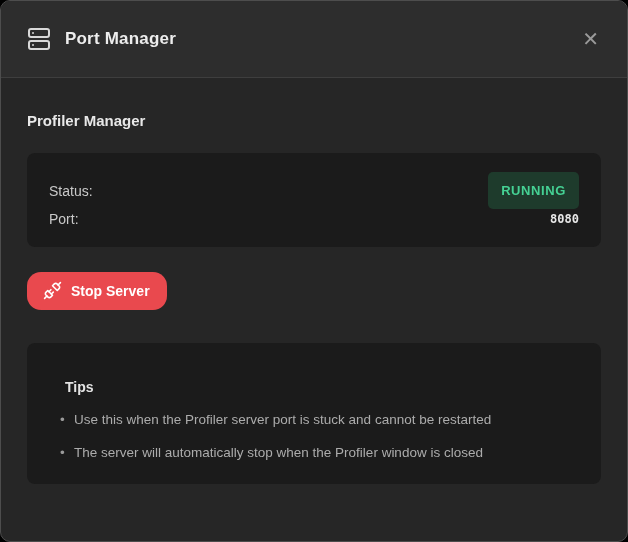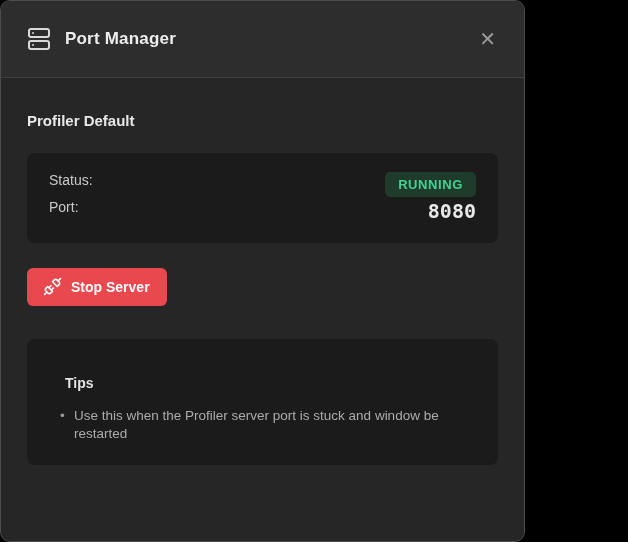--- a/index.html
+++ b/index.html
@@ -6,21 +6,21 @@
     margin: 0;
     padding: 0;
     width: 628px;
     height: 542px;
     background: #000;
     font-family: "Liberation Sans", "DejaVu Sans", sans-serif;
   }
   .window {
     position: absolute;
     top: 0; left: 0;
-    width: 525px;
+    width: 628px;
     height: 542px;
     box-sizing: border-box;
     background: #262626;
     border: 1px solid #4d4d4d;
     border-radius: 10px;
     overflow: hidden;
   }
   .header {
     height: 77px;
     box-sizing: border-box;
@@ -60,52 +60,53 @@
   .panel {
     background: #1b1b1b;
     border-radius: 8px;
   }
   .status-panel {
     margin-top: 24px;
     padding: 19px 22px 20px 22px;
   }
   .row {
     display: flex;
+    align-items: center;
     justify-content: space-between;
   }
   .row + .row { margin-top: 2px; }
   .field-label {
     color: #c9c9c9;
     font-size: 14px;
   }
   .badge {
     background: #1e3b2c;
     color: #45d194;
     font-size: 13px;
     font-weight: 700;
     letter-spacing: 0.6px;
-    padding: 5px 13px;
+    padding: 11px 13px;
     border-radius: 5px;
     margin-left: 45px;
   }
   .port-value {
     color: #e8e8e8;
     font-family: "DejaVu Sans Mono", monospace;
     font-weight: 700;
-    font-size: 20px;
+    font-size: 12px;
   }
   .stop-btn {
     margin-top: 25px;
     display: inline-flex;
     align-items: center;
     gap: 9px;
     background: #e9494e;
     color: #ffffff;
     border: none;
-    border-radius: 6px;
+    border-radius: 14px;
     padding: 9px 17px 10px 16px;
     font-size: 14px;
     font-weight: 700;
     font-family: inherit;
     cursor: pointer;
   }
   .stop-btn svg { display: block; }
   .tips-panel {
     margin-top: 33px;
     padding: 20px 22px 22px 22px;
@@ -152,21 +153,21 @@
       </svg>
     </span>
     <span class="title">Port Manager</span>
     <button class="close-btn">
       <span>✕</span>
     </button>
   </div>
 
   <div class="content">
 
-    <h2 class="section-heading">Profiler Default</h2>
+    <h2 class="section-heading">Profiler Manager</h2>
 
     <div class="panel status-panel">
       <div class="row">
         <span class="field-label">Status:</span>
         <span class="badge">RUNNING</span>
       </div>
       <div class="row">
         <span class="field-label">Port:</span>
         <span class="port-value">8080</span>
       </div>
@@ -182,18 +183,19 @@
           <path d="M10.5 16.5 13 14"></path>
           <path d="m12 6 6 6 2.3-2.3a2.4 2.4 0 0 0 0-3.4l-2.6-2.6a2.4 2.4 0 0 0-3.4 0Z"></path>
         </svg>
       </span>
       <span>Stop Server</span>
     </button>
 
     <div class="panel tips-panel">
       <h3 class="tips-heading">Tips</h3>
       <ul class="tips-list">
-        <li>Use this when the Profiler server port is stuck and window be restarted</li>
+        <li>Use this when the Profiler server port is stuck and cannot be restarted</li>
+        <li>The server will automatically stop when the Profiler window is closed</li>
       </ul>
     </div>
 
   </div>
 </div>
 
 </body></html>

